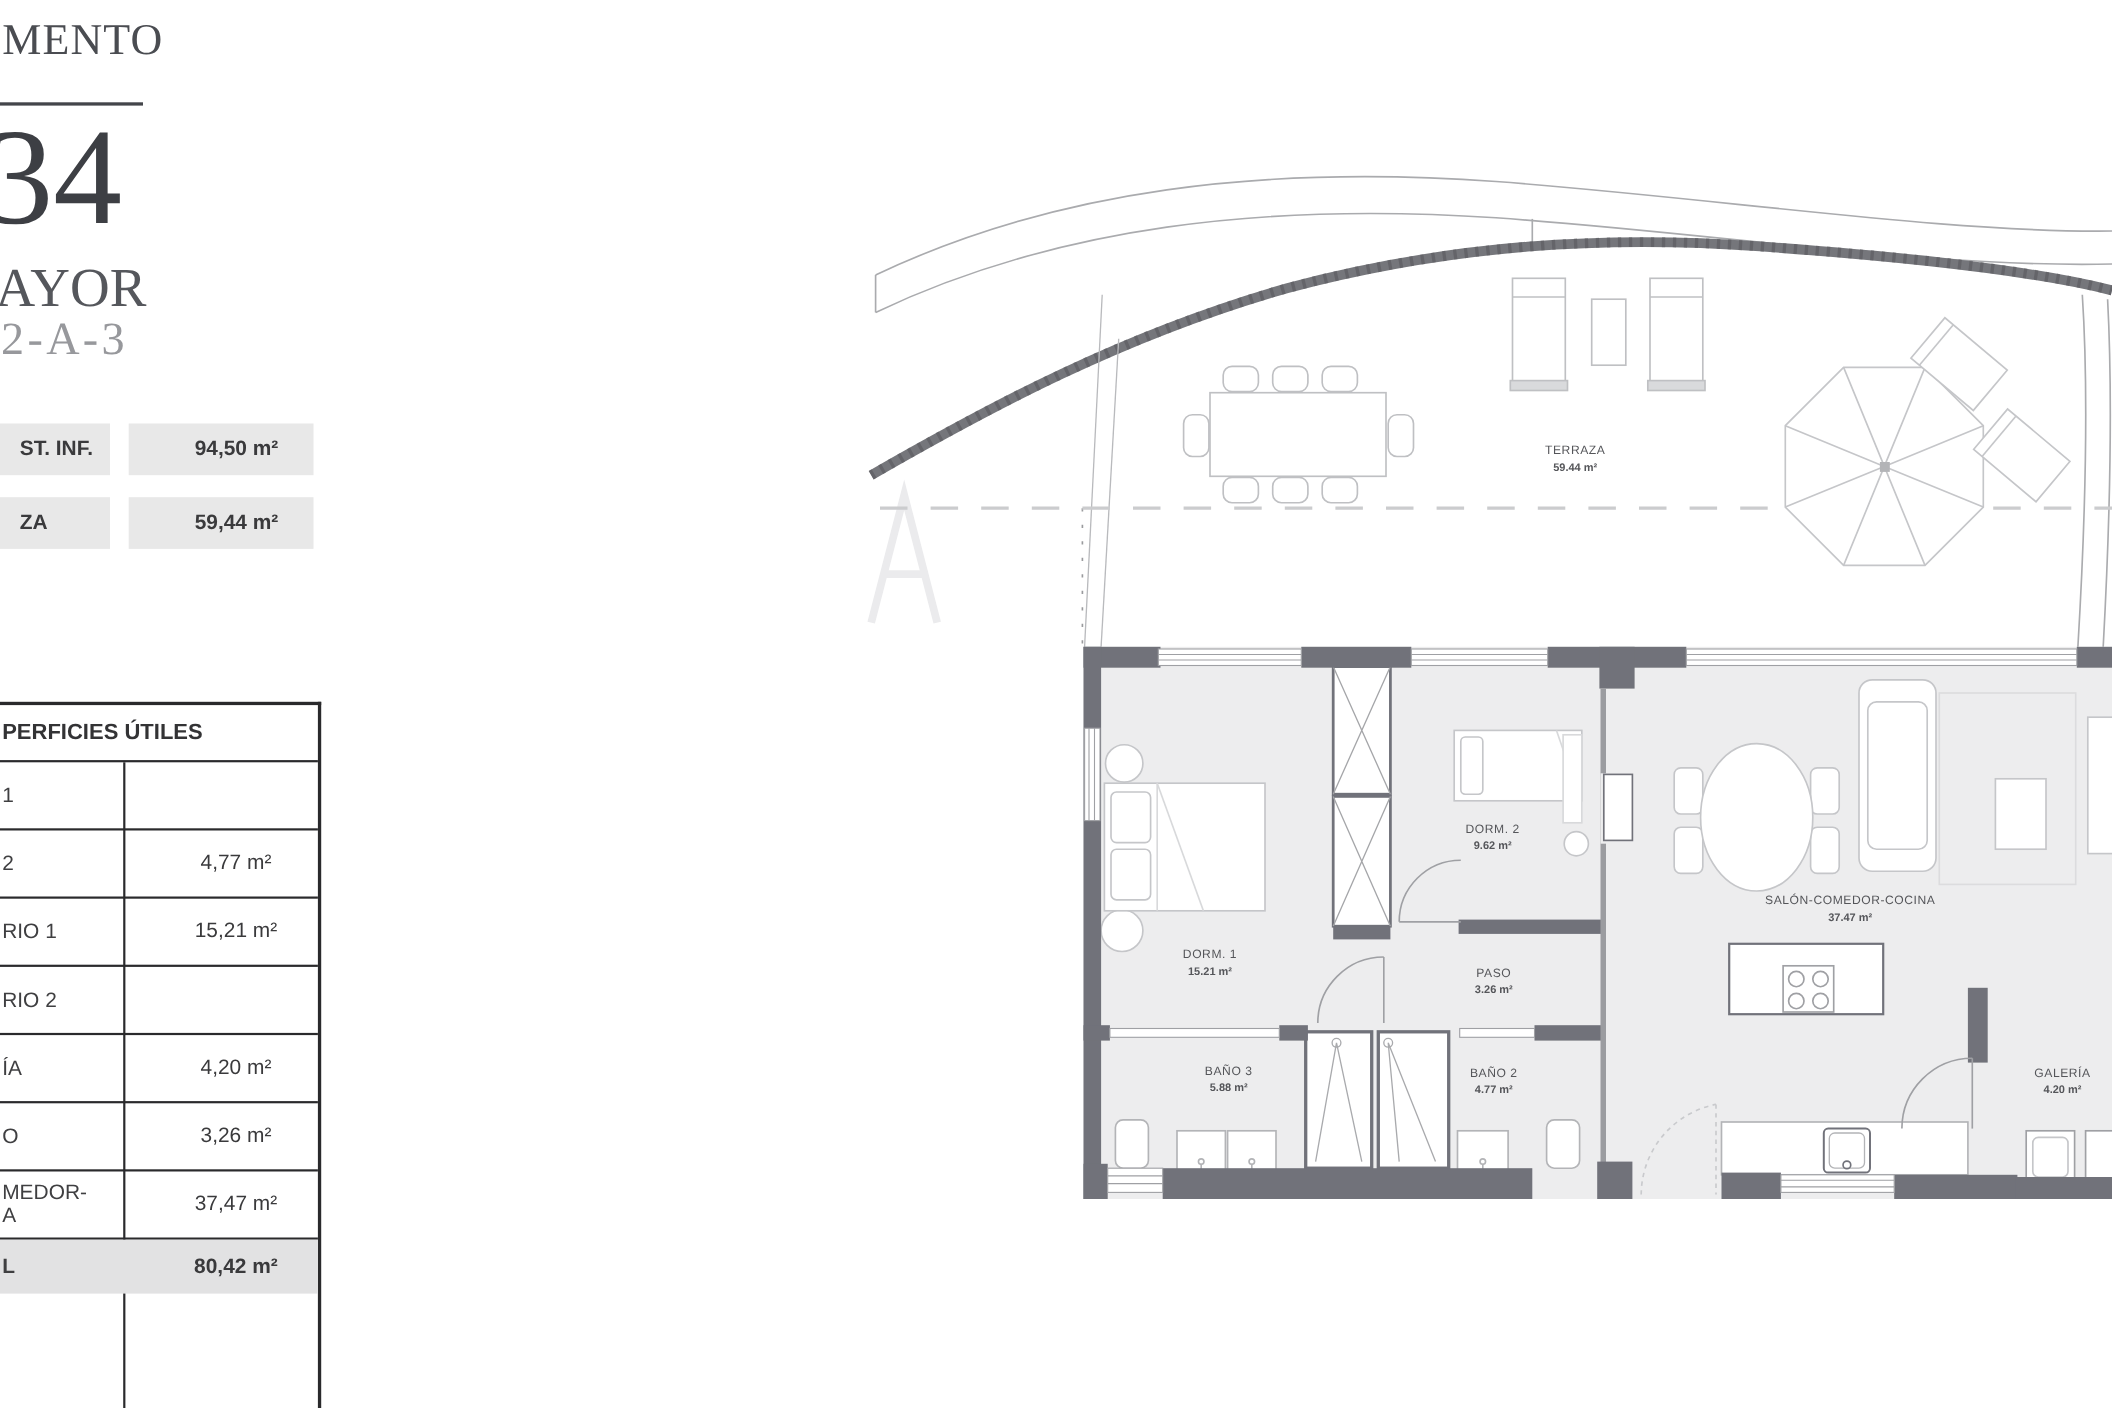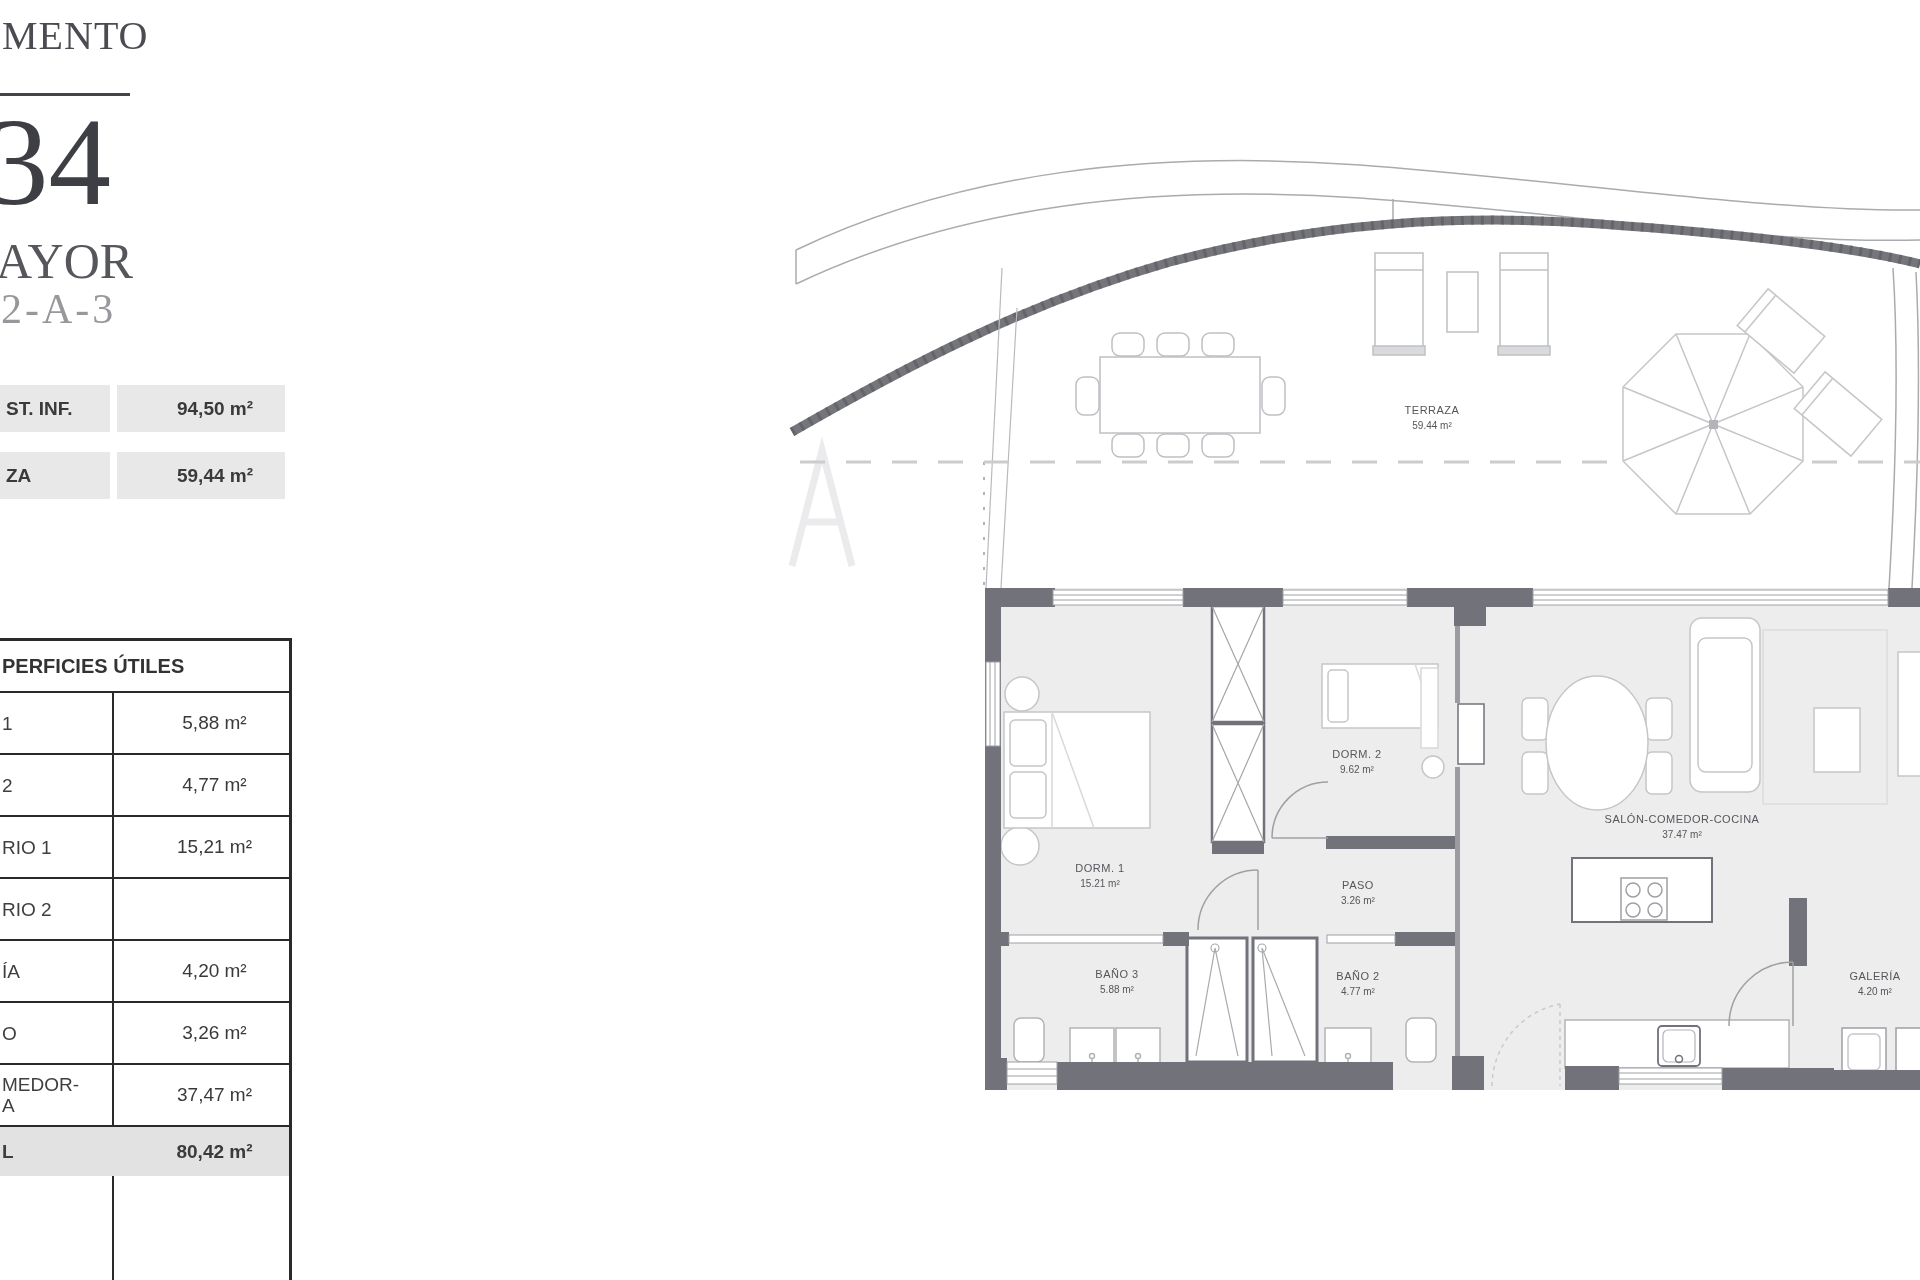--- a/index.html
+++ b/index.html
@@ -9,41 +9,41 @@
   .brand{position:absolute;color:#43454a;font-family:"Liberation Serif",serif;white-space:nowrap;}
   .brand-title{left:2px;top:12px;font-size:40px;letter-spacing:1px;color:#4a4c51;}
   .brand-rule{position:absolute;left:0;top:93px;width:130px;height:3px;background:#43454a;}
   .brand-number{left:-14px;top:100px;font-size:125px;line-height:1;color:#3d3f44;}
   .brand-name{left:-4px;top:236px;font-size:50px;line-height:1;color:#55575c;}
   .brand-code{left:-16px;top:288px;font-size:42px;line-height:1;letter-spacing:3px;color:#97989c;}
   
   .sumrow{position:absolute;height:47px;}
   .sumcell{position:absolute;top:0;height:47px;background:#e8e8e8;display:flex;align-items:center;
            color:#3a3a3c;font-weight:bold;font-size:19px;}
-  .sumcell.lab{left:0;width:110px;padding-left:6px;box-sizing:border-box;}
+  .sumcell.lab{left:0;width:100px;padding-left:18px;box-sizing:border-box;}
   .sumcell.val{left:117px;width:168px;justify-content:center;padding-left:28px;box-sizing:border-box;}
   
   .areas{position:absolute;left:0;top:638px;width:292px;height:676px;box-sizing:border-box;
          border-top:3px solid #2a2a2c;border-right:3px solid #2a2a2c;border-bottom:3px solid #2a2a2c;}
   .areas .hd{position:absolute;left:0;top:0;width:100%;height:52px;border-bottom:2px solid #2a2a2c;
          display:flex;align-items:center;font-size:20px;font-weight:bold;color:#333335;padding-left:2px;box-sizing:border-box;}
   .areas .vdiv{position:absolute;left:112px;top:52px;bottom:0;width:2px;background:#2a2a2c;}
   .arow{position:absolute;left:0;width:100%;height:62px;border-bottom:2px solid #2a2a2c;box-sizing:border-box;}
   .arow .lab{position:absolute;left:2px;top:0;bottom:0;width:106px;display:flex;flex-direction:column;
          justify-content:center;font-size:19px;color:#3f3f41;line-height:21px;}
   .arow .val{position:absolute;left:114px;right:0;top:0;bottom:0;display:flex;align-items:center;
          justify-content:center;padding-left:26px;font-size:19px;color:#3a3a3c;}
   .arow.total{background:#e2e2e3;border-bottom:none;height:49px;}
   .arow.total .lab,.arow.total .val{font-weight:bold;}
   
   .plan-svg{position:absolute;left:0;top:0;}
   .room-label{position:absolute;transform:translate(-50%,-50%);text-align:center;
         color:#55565a;line-height:16px;white-space:nowrap;}
   .room-label .rname{font-size:11px;font-weight:normal;letter-spacing:.5px;display:block;}
-  .room-label .rarea{font-size:10px;font-weight:normal;display:block;}
+  .room-label .rarea{font-size:10px;font-weight:bold;display:block;}
 </style>
 </head>
 <body>
 
 <div class="page">
 
   <div>
     <div class="brand brand-title">MENTO</div>
     <div class="brand-rule"></div>
     <div class="brand brand-number">34</div>
@@ -63,21 +63,20 @@
   </div>
 
   <div class="areas">
     <div class="hd">PERFICIES ÚTILES</div>
     <div class="vdiv"></div>
 
     <div class="arow" style="top:52px">
       <div class="lab">
           <span>1</span>
         </div>
-      <div class="val">5,88 m²</div>
     </div>
     <div class="arow" style="top:114px">
       <div class="lab">
           <span>2</span>
         </div>
       <div class="val">4,77 m²</div>
     </div>
     <div class="arow" style="top:176px">
       <div class="lab">
           <span>RIO 1</span>

